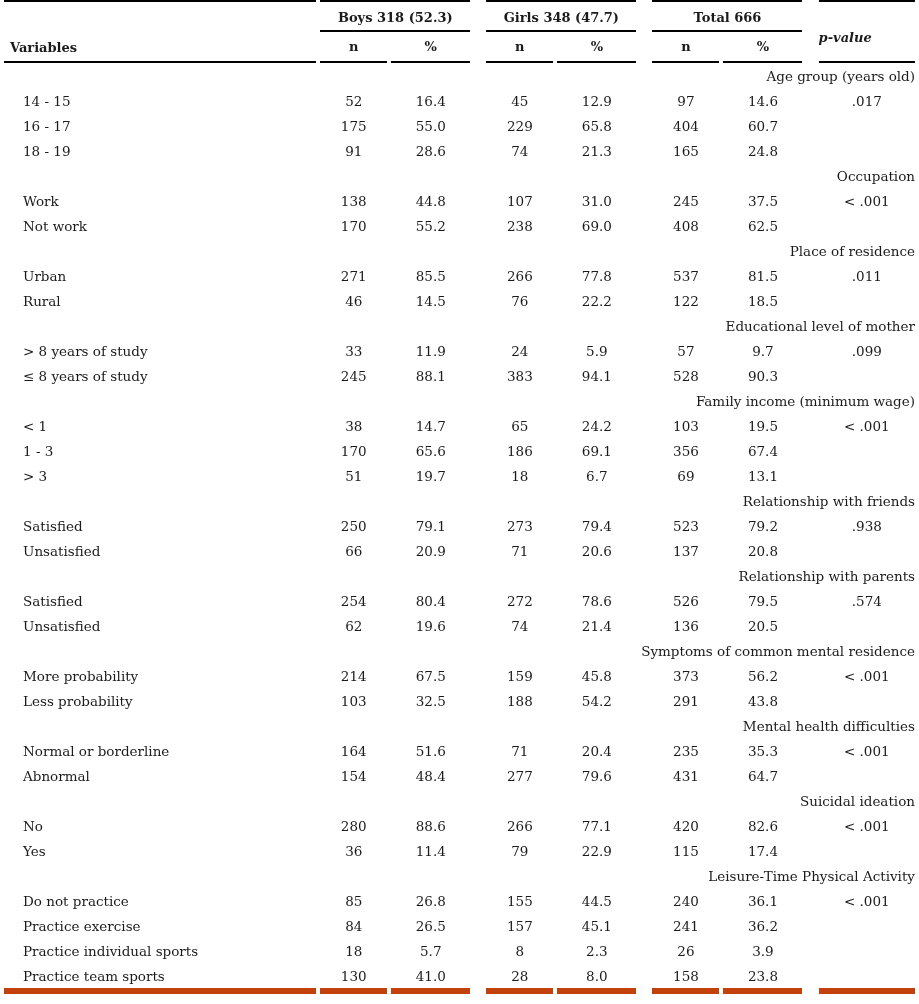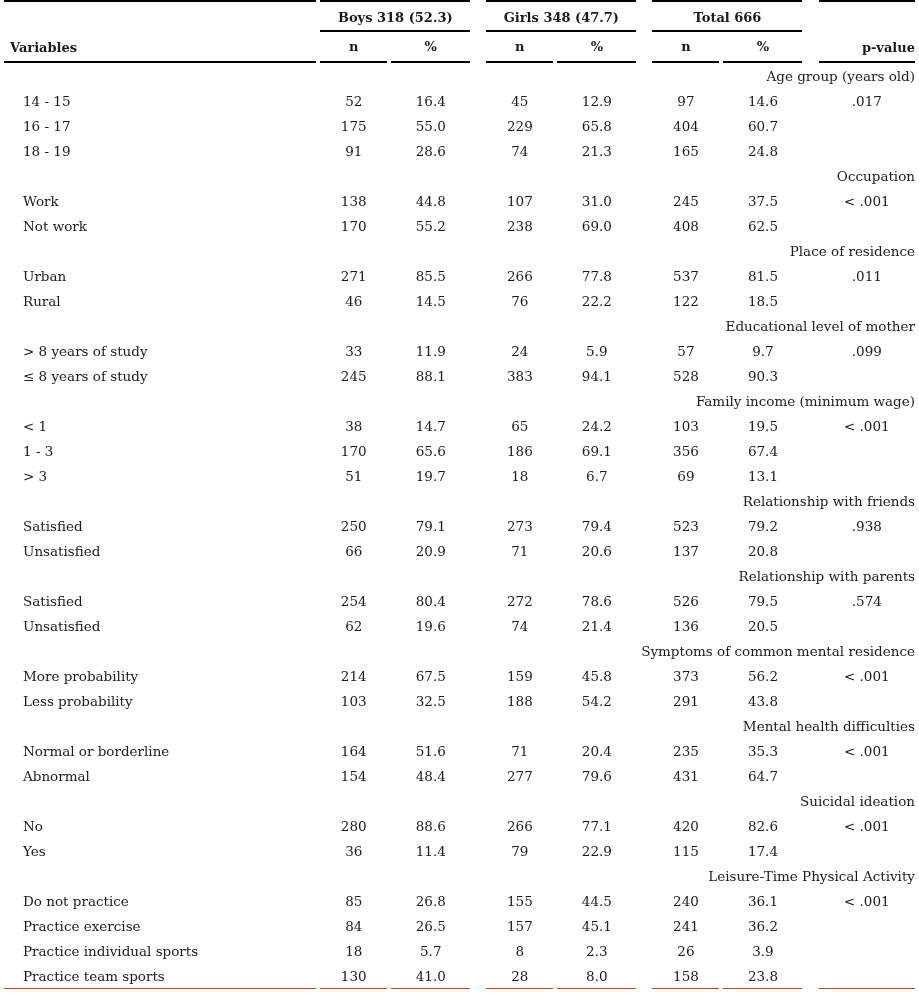--- a/index.html
+++ b/index.html
@@ -39,23 +39,24 @@
     border-top: 2px solid #000;
     border-bottom: 2px solid #000;
     text-align: center;
     vertical-align: middle;
     height: 26px;
     padding-top: 2px;
   }
   th.pval-head {
     border-top: 2px solid #000;
     border-bottom: 2px solid #000;
-    text-align: right;
+    text-align: left;
     vertical-align: bottom;
-    padding-bottom: 6px;
+    padding-bottom: 16px;
+    font-style: italic;
   }
   th.sub-head {
     border-bottom: 2px solid #000;
     text-align: center;
     vertical-align: middle;
     height: 29px;
   }
   th.spacer-head { border: none; }
 
   tbody td {
@@ -66,21 +67,21 @@
   td.cat {
     text-align: right;
     padding-left: 6px;
   }
   td.lab {
     text-align: left;
     padding-left: 19px;
   }
   td.num { text-align: center; }
   td.spacer { padding: 0; }
-  td.bot-line { border-bottom: 1px solid #c2410c; }
+  td.bot-line { border-bottom: 6px solid #c2410c; }
 </style>
 </head>
 <body>
 
 <table class="stats">
   <colgroup>
     <col class="c-var">
     <col class="c-n">
       <col class="c-pct">
     <col class="c-sp">

